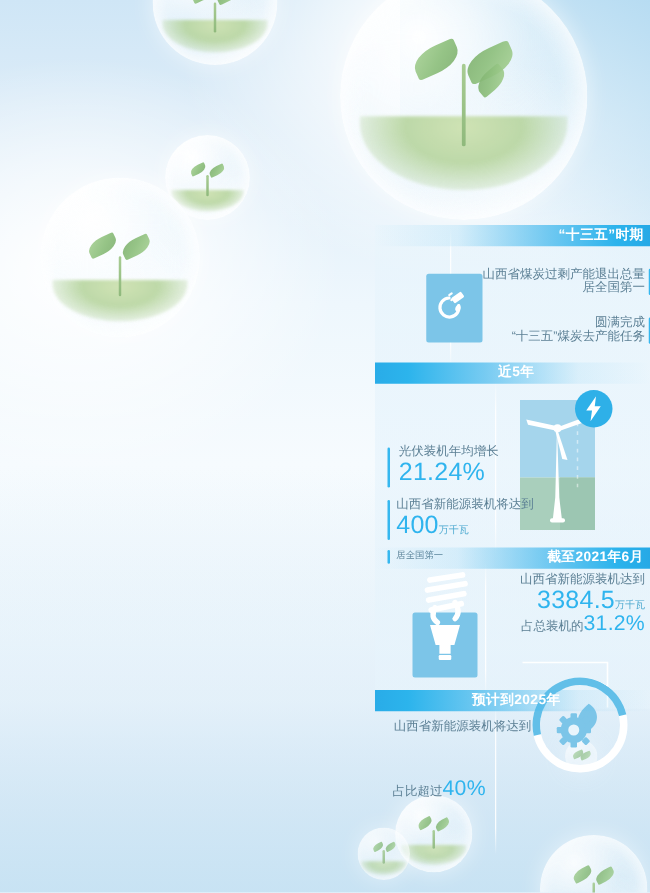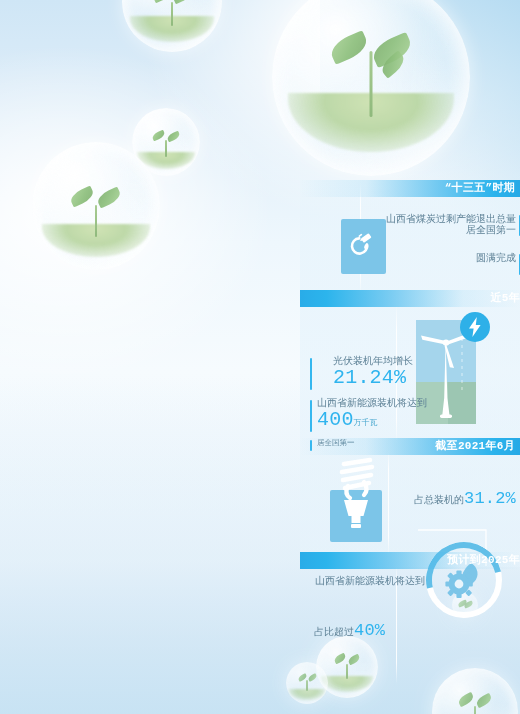--- a/index.html
+++ b/index.html
@@ -51,39 +51,38 @@
   }
   .leaf{
     position:absolute;background:linear-gradient(140deg,#a9d296 0%,#8dbf7c 55%,#7fb06f 100%);
     border-radius:60% 10% 60% 10%;opacity:.92;
   }
 
   
   #panel{
     position:absolute;left:300px;top:180px;width:220px;height:387px;
     background:linear-gradient(180deg,rgba(233,245,252,.72) 0%,rgba(229,243,252,.62) 40%,rgba(231,244,252,.55) 100%);
-    font-family:Liberation Mono, monospace;
   }
   .panel-divider{
     position:absolute;top:0;bottom:0;width:1px;
     background:linear-gradient(180deg,rgba(255,255,255,0),rgba(255,255,255,.9) 18%,rgba(255,255,255,.9) 82%,rgba(255,255,255,0));
   }
 
   
   .bar{
     position:absolute;left:0;width:220px;height:17px;line-height:17px;
     color:#ffffff;font-size:11px;font-weight:bold;letter-spacing:.3px;
     box-sizing:border-box;
   }
   .bar.right{
     text-align:right;padding-right:5px;
     background:linear-gradient(90deg,rgba(93,193,239,0) 0%,rgba(93,193,239,.15) 30%,rgba(70,185,237,.72) 62%,#2bb3ec 88%,#26a9e6 100%);
   }
   .bar.left{
-    text-align:right;padding-left:6px;
+    text-align:center;padding-left:6px;
     background:linear-gradient(270deg,rgba(93,193,239,0) 0%,rgba(93,193,239,.12) 26%,rgba(70,185,237,.7) 60%,#2cb4ec 88%,#29ace8 100%);
   }
 
   
   .stat{position:absolute;}
   .stat .tick{
     position:absolute;left:0;top:2px;width:2px;height:100%;
     background:#35b7ef;border-radius:1px;
   }
   .lbl{color:#5b7f94;font-size:10px;line-height:11px;white-space:nowrap;}
@@ -226,20 +225,21 @@
     <div class="rline" style="right:4px;top:34px;width:136px;">
       <div class="tickr" style="height:21px;"></div>
       <div class="lbl">山西省煤炭过剩产能退出总量</div>
       <div class="lbl">居全国第一</div>
     </div>
 
     <div class="rline" style="right:4px;top:73px;width:136px;">
       <div class="tickr" style="height:21px;"></div>
 
       <div class="lbl">圆满完成</div>
+      <div class="lbl">“十三五”煤炭去产能任务</div>
     </div>
 
     <div class="bar left" style="top:110px;">近5年</div>
 
     <div class="turbine-card" style="left:116px;top:140px;width:60px;height:104px;">
       <div class="tc-sky"></div>
       <div class="tc-ground"></div>
       <div class="tc-ground2"></div>
       <svg width="60" height="104" viewBox="0 0 60 104" style="position:absolute;left:0;top:0;">
         <path d="M29.6 22 L31.4 78 L33.6 96 L26.2 96 L28.2 78 Z" fill="#ffffff"></path>
@@ -255,21 +255,21 @@
     </div>
     <div class="bolt-badge" style="left:160px;top:132px;width:30px;height:30px;">
       <svg width="16" height="20" viewBox="0 0 16 20">
         <path d="M9.8 0 L2 11.4 L6.6 11.4 L5.4 20 L13.6 8 L8.8 8 Z" fill="#ffffff"></path>
       </svg>
     </div>
 
 
     <div class="stat" style="left:10px;top:176px;width:96px;">
       <div class="tick" style="height:32px;"></div>
-      <div style="padding-left:23px;">
+      <div style="padding-left:9px;">
         <div class="lbl">光伏装机年均增长</div>
         <div class="big">21.24%</div>
       </div>
     </div>
 
     <div class="stat" style="left:10px;top:218px;width:100px;">
       <div class="tick" style="height:32px;"></div>
       <div style="padding-left:7px;">
         <div class="lbl">山西省新能源装机将达到</div>
         <div class="big">
@@ -295,20 +295,26 @@
           <path d="M25 24 L53 19"></path>
           <path d="M27 32 L51 27"></path>
         </g>
         <path d="M30 30 q-4 8 2 12" stroke="#ffffff" stroke-width="4.2" fill="none" stroke-linecap="round"></path>
         <path d="M46 26 q5 8 0 13" stroke="#ffffff" stroke-width="4.2" fill="none" stroke-linecap="round"></path>
         <path d="M26 44 h24 l-4.5 16 h-3 v7 h-9 v-7 h-3 z" fill="#ffffff"></path>
         <rect x="33" y="68" width="10" height="4" rx="1" fill="#ffffff"></rect>
       </svg>
     </div>
 
+    <div class="rline" style="right:4px;top:278px;width:136px;">
+      <div class="lbl">山西省新能源装机达到</div>
+      <div class="big">
+        <span>3384.5</span><span class="unit">万千瓦</span>
+      </div>
+    </div>
 
     <div class="rline" style="right:4px;top:308px;width:136px;">
       <div>
         <span class="lbl">占总装机的</span><span class="big" style="font-size:17px;">31.2%</span>
       </div>
     </div>
 
     <svg width="90" height="40" viewBox="0 0 90 40" style="position:absolute;right:14px;top:348px;">
       <path d="M2 2 H70 V38" fill="none" stroke="#ffffff" stroke-width="1.3" opacity=".95"></path>
     </svg>

